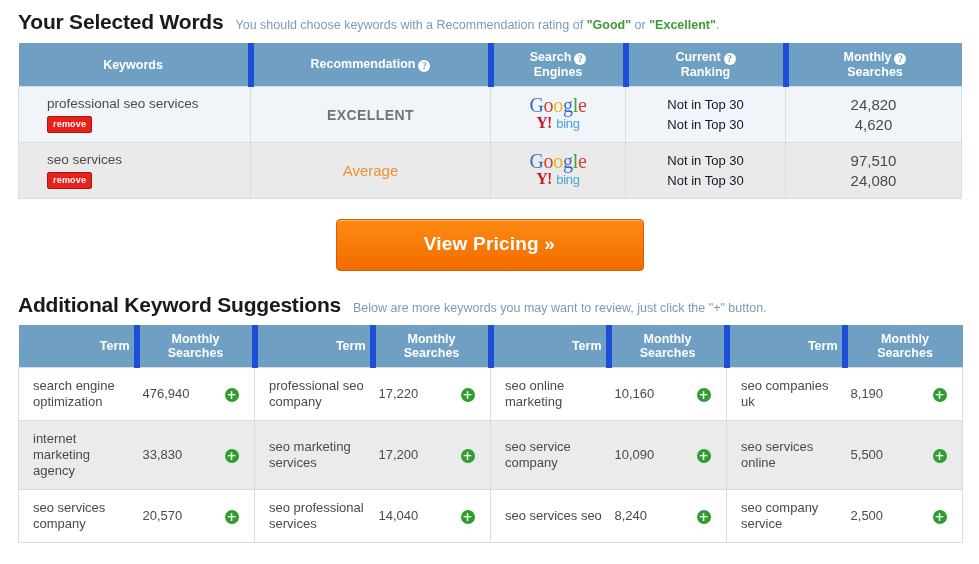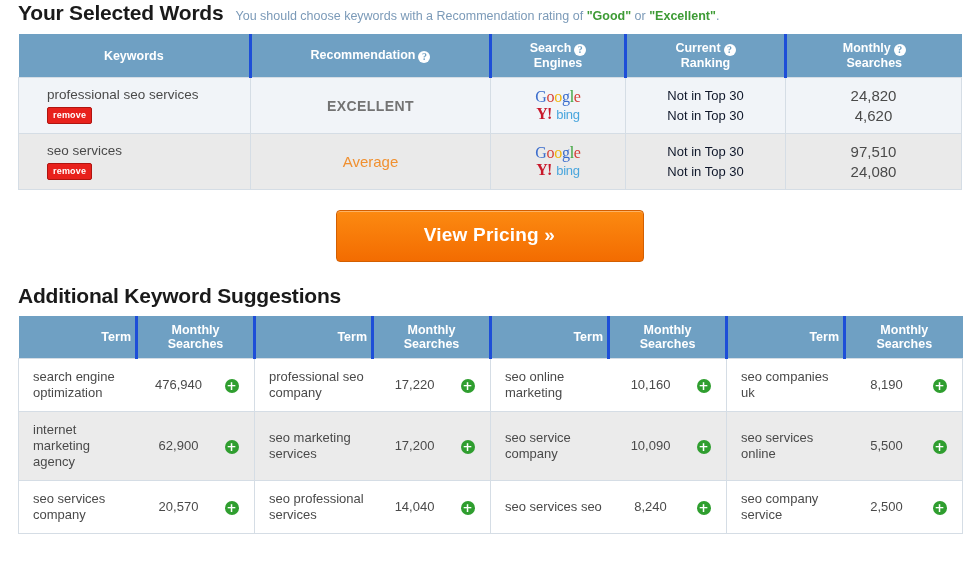--- a/index.html
+++ b/index.html
@@ -52,21 +52,21 @@
     background: #fff;
   }
   .tbl th {
     background: #6fa0c3;
     color: #ffffff;
     font-size: 12.5px;
     font-weight: bold;
     text-align: center;
     padding: 7px 4px;
     line-height: 14px;
-    border-left: 3px solid #1d4ed8;
+    border-left: 6px solid #1d4ed8;
     border-right: 1px solid #5d8ead;
     vertical-align: middle;
   }
   .tbl th:first-child { border-left: none; }
   .tbl th:last-child  { border-right: none; }
   .help {
     display: inline-block;
     width: 12px;
     height: 12px;
     border-radius: 50%;
@@ -119,21 +119,21 @@
     letter-spacing: 0.4px;
   }
   .rec-excellent { color: #737373; }
   .rec-average   { color: #f09030; font-weight: normal; font-size: 15px; letter-spacing: 0; }
 
   .engines {
     text-align: center;
     line-height: 17px;
     padding: 6px 0;
   }
-  .logo-google { font-family: "Liberation Serif", serif; font-size: 16px; letter-spacing: -0.3px; }
+  .logo-google { font-family: "Liberation Serif", serif; font-size: 20px; letter-spacing: -0.3px; }
   .logo-google .g1 { color: #3b6ccc; }
   .logo-google .o1 { color: #d64038; }
   .logo-google .o2 { color: #f2b50e; }
   .logo-google .g2 { color: #3b6ccc; }
   .logo-google .l  { color: #3aa33a; }
   .logo-google .e  { color: #d64038; }
   .logo-yahoo {
     color: #c8182b;
     font-family: "Liberation Serif", serif;
     font-weight: bold;
@@ -193,21 +193,21 @@
     color: #4a4a4a;
     vertical-align: middle;
     padding: 10px 6px;
     line-height: 16px;
   }
   #suggestions-table td.c-term {
     padding-left: 14px;
     border-right: none;
   }
   #suggestions-table td.c-val {
-    text-align: center;
+    text-align: left;
     border-left: none;
     border-right: none;
     white-space: nowrap;
     padding-right: 4px;
   }
   #suggestions-table td.c-add {
     border-left: none;
     width: 34px;
     text-align: left;
     padding-left: 6px;
@@ -227,21 +227,21 @@
     cursor: pointer;
     vertical-align: middle;
     font-family: "DejaVu Sans", sans-serif;
   }
 </style>
 </head>
 <body>
 
 <div class="page">
 
-  <div class="section-head" style="padding-top:1px;">
+  <div class="section-head" style="padding-top:10px;">
     <span class="section-title">Your Selected Words</span>
     <span class="section-sub">
       <span>You should choose keywords with a Recommendation rating of </span><span class="sub-strong-good">"Good"</span><span> or </span><span class="sub-strong-exc">"Excellent"</span><span>.</span>
     </span>
   </div>
 
   <table class="tbl" id="selected-table">
     <colgroup>
       <col style="width:232px">
       <col style="width:240px">
@@ -326,20 +326,21 @@
         </tr>
       </tbody>
   </table>
 
   <div class="cta-wrap">
     <div class="cta-btn">View Pricing »</div>
   </div>
 
   <div class="section-head sugg-head">
     <span class="section-title">Additional Keyword Suggestions</span>
+    <span class="section-sub">Below are more keywords you may want to review, just click the "+" button.</span>
   </div>
 
   <table class="tbl" id="suggestions-table">
     <colgroup>
       <col style="width:118px">
         <col style="width:82px">
         <col style="width:36px">
       <col style="width:118px">
         <col style="width:82px">
         <col style="width:36px">
@@ -384,21 +385,21 @@
           <td class="c-add"><span class="add-btn">+</span></td>
           <td class="c-term">seo online marketing</td>
           <td class="c-val">10,160</td>
           <td class="c-add"><span class="add-btn">+</span></td>
           <td class="c-term">seo companies uk</td>
           <td class="c-val">8,190</td>
           <td class="c-add"><span class="add-btn">+</span></td>
         </tr>
         <tr class="alt">
           <td class="c-term">internet marketing agency</td>
-          <td class="c-val">62,900</td>
+          <td class="c-val">33,830</td>
           <td class="c-add"><span class="add-btn">+</span></td>
           <td class="c-term">seo marketing services</td>
           <td class="c-val">17,200</td>
           <td class="c-add"><span class="add-btn">+</span></td>
           <td class="c-term">seo service company</td>
           <td class="c-val">10,090</td>
           <td class="c-add"><span class="add-btn">+</span></td>
           <td class="c-term">seo services online</td>
           <td class="c-val">5,500</td>
           <td class="c-add"><span class="add-btn">+</span></td>

